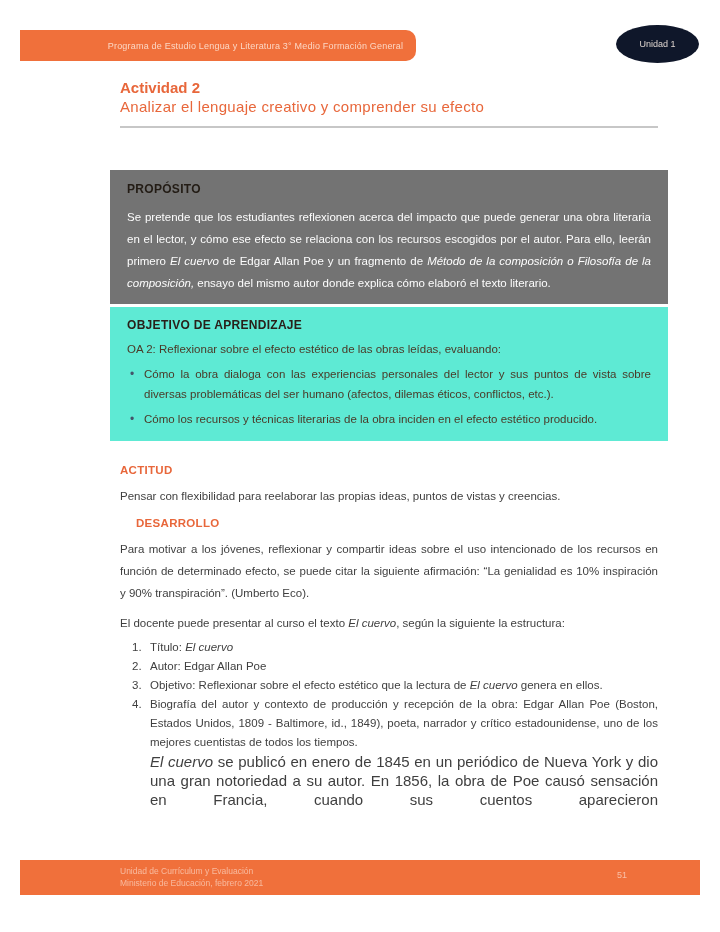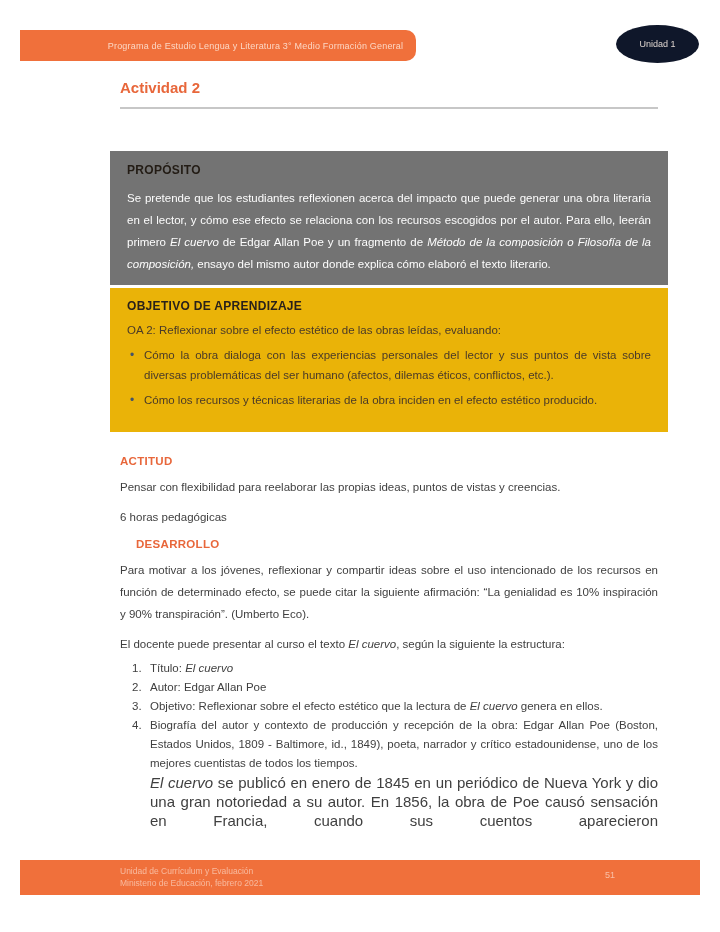--- a/index.html
+++ b/index.html
@@ -20,21 +20,21 @@
   
   .content { position:absolute; top:78px; left:100px; width:538px; }
   .kicker { font-size:15px; font-weight:bold; color:#E8673B; line-height:19px; }
   .subtitle { font-size:15px; color:#E8673B; line-height:19px; letter-spacing:0.3px; }
   .rule { border:none; border-top:2px solid #c7c7c7; margin-top:10px; }
 
   .box-orange { margin:42px -10px 0; background:#737373; padding:12px 17px 10px; }
   .box-orange h3 { font-size:12px; color:#231c15; line-height:14px; margin-bottom:10px; letter-spacing:0.3px; }
   .box-orange p { font-size:11.5px; color:#fdfdfd; line-height:22px; text-align:justify; }
 
-  .box-peach { margin:3px -10px 0; background:#eab308; padding:11px 17px 22px; color:#4A3A28; }
+  .box-peach { margin:3px -10px 0; background:#5eead4; padding:11px 17px 12px; color:#4A3A28; }
   .box-peach h3 { font-size:12px; color:#29211a; line-height:14px; margin-bottom:7px; letter-spacing:0.3px; }
   .box-peach .intro { font-size:11.5px; line-height:20px; margin-bottom:4px; }
   .bullet-row { position:relative; padding-left:17px; font-size:11.5px; line-height:20px; text-align:justify; margin-top:5px; }
   .bullet-row .dot { position:absolute; left:3px; top:0; color:#44546A; font-size:12px; }
 
   .section-label { font-size:11.5px; font-weight:bold; color:#E8673B; line-height:14px; letter-spacing:0.3px; }
   .lbl-actitud { margin-top:22px; }
   .lbl-duracion { margin-top:36px; }
   .lbl-desarrollo { margin-top:9px;padding-left:16px; }
   .para { font-size:11.5px; color:#3f3f3f; line-height:22px; text-align:justify; margin-top:8px; }
@@ -42,37 +42,38 @@
 
   .num-list { margin-top:4px; }
   .oli { position:relative; padding-left:30px; font-size:11.5px; color:#3f3f3f; line-height:19px; text-align:justify; }
   .oli .num { position:absolute; left:12px; }
   .item-cont { padding-left:30px; font-size:15px; color:#3f3f3f; line-height:19px; text-align:justify; text-align-last:justify; }
   em { font-style:italic; }
 
   
   .footer-bar { position:absolute; top:860px; left:0; width:720px; height:35px; background:#F0703B; }
   .footer-left { position:absolute; left:100px; top:5px; font-size:8.5px; line-height:12px; color:rgba(255,244,236,0.55); }
-  .footer-page { position:absolute; left:585px; top:10px; font-size:9px; color:rgba(255,244,236,0.6); }
+  .footer-page { position:absolute; left:597px; top:10px; font-size:9px; color:rgba(255,244,236,0.6); }
 </style>
 </head>
 <body>
 
 <div class="page">
 
   <div class="header-bar">
     <span class="hdr-txt">Programa de Estudio Lengua y Literatura 3° Medio Formación General</span>
   </div>
   <div class="unit-badge">
     <span>Unidad 1</span>
   </div>
 
   <div class="content">
 
     <div class="kicker">Actividad 2</div>
+    <div class="subtitle">Analizar el lenguaje creativo y comprender su efecto</div>
     <hr class="rule">
 
     <div class="box-orange">
       <h3>PROPÓSITO</h3>
       <p><span>Se pretende que los estudiantes reflexionen acerca del impacto que puede generar una obra literaria en el lector, y cómo ese efecto se relaciona con los recursos escogidos por el autor. Para ello, leerán primero </span><em>El cuervo</em><span> de Edgar Allan Poe y un fragmento de </span><em>Método de la composición o Filosofía de la composición,</em><span> ensayo del mismo autor donde explica cómo elaboró el texto literario.</span></p>
     </div>
 
     <div class="box-peach">
       <h3>OBJETIVO DE APRENDIZAJE</h3>
       <p class="intro">OA 2: Reflexionar sobre el efecto estético de las obras leídas, evaluando:</p>
@@ -82,21 +83,20 @@
       </div>
       <div class="bullet-row">
         <span class="dot">•</span>
         <span>Cómo los recursos y técnicas literarias de la obra inciden en el efecto estético producido.</span>
       </div>
     </div>
 
     <div class="section-label lbl-actitud">ACTITUD</div>
     <p class="para single">Pensar con flexibilidad para reelaborar las propias ideas, puntos de vistas y creencias.</p>
 
-    <p class="para single">6 horas pedagógicas</p>
 
     <div class="section-label lbl-desarrollo">DESARROLLO</div>
     <p class="para">Para motivar a los jóvenes, reflexionar y compartir ideas sobre el uso intencionado de los recursos en función de determinado efecto, se puede citar la siguiente afirmación: “La genialidad es 10% inspiración y 90% transpiración”. (Umberto Eco).</p>
     <p class="para"><span>El docente puede presentar al curso el texto </span><em>El cuervo</em><span>, según la siguiente la estructura:</span></p>
 
     <div class="num-list">
       <div class="oli">
         <span class="num">1.</span>
         <span>Título: </span><em>El cuervo</em><span></span>
       </div>

